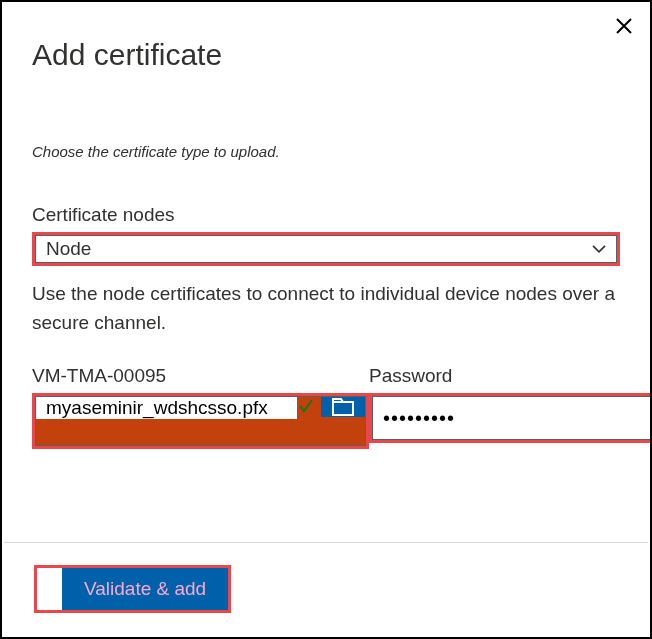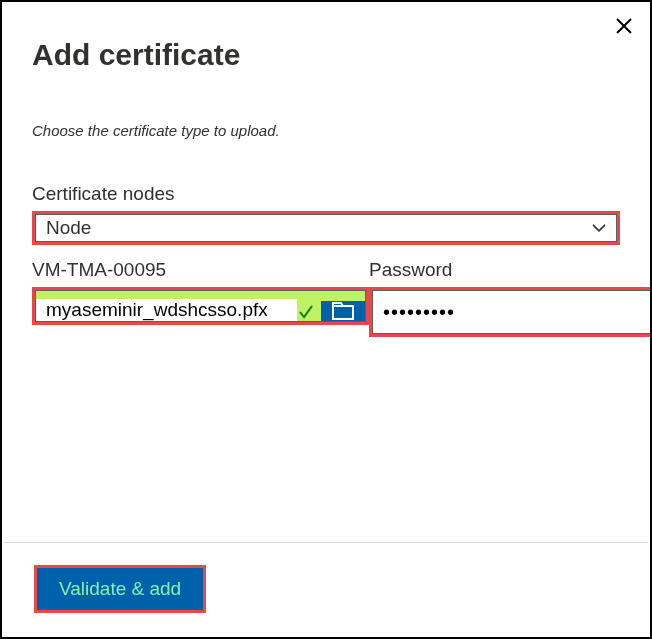--- a/index.html
+++ b/index.html
@@ -22,22 +22,22 @@
     line-height: 32px;
     text-align: center;
     cursor: pointer;
     background: none;
     border: none;
     color: #000;
     font-weight: 400;
   }
   .title {
     font-size: 30px;
-    font-weight: 700;
-    margin: 8px 0 50px 0;
+    font-weight: 400;
+    margin: 8px 0 71px 0;
   }
   .intro {
     font-size: 15px;
     margin-bottom: 44px;
     font-style: italic;
   }
   .label {
     font-size: 19px;
     margin-bottom: 6px;
   }
@@ -71,24 +71,24 @@
   .row2 {
     display: flex;
   }
   .col { flex: 1 1 0; }
   .col .label { margin-bottom: 6px; }
   .file-outer, .pwd-outer {
     border: 3px solid #e8474c;
   }
   .file-inner {
     display: flex;
-    align-items: flex-end;
+    align-items: flex-start;
     border: 1px solid #605e5c;
-    height: 32px;
-    background: #bef264;
+    height: 50px;
+    background: #c2410c;
   }
   .file-text {
     flex: 1;
     border: none;
     font-size: 19px;
     padding: 0 6px 0 10px;
     min-width: 0;
     font-family: inherit;
     outline: none;
   }
@@ -127,26 +127,27 @@
     left: 2px; right: 2px; bottom: 2px;
     border-top: 1px solid #d9d9d9;
     padding: 22px 30px;
   }
   .validate-outer {
     display: inline-block;
     border: 3px solid #e8474c;
   }
   .validate-btn {
     background: #0061ab;
-    color: #86efac;
+    color: #f9a8d4;
     font-size: 19px;
     border: none;
     padding: 10px 22px;
     font-family: inherit;
     cursor: pointer;
+    margin-left: 25px;
   }
 </style>
 </head>
 <body>
 
 <button class="close-btn">
   <svg width="16" height="16" viewBox="0 0 16 16">
       <path d="M1 1 L15 15 M15 1 L1 15" stroke="#000" stroke-width="2" fill="none"></path>
     </svg>
 </button>
@@ -161,20 +162,21 @@
     <div class="select-inner">
       <span>Node</span>
       <span class="chevron">
         <svg width="14" height="10" viewBox="0 0 14 10">
             <path d="M1 2 L7 8 L13 2" stroke="#323130" stroke-width="1.6" fill="none"></path>
           </svg>
       </span>
     </div>
   </div>
 
+  <div class="helper">Use the node certificates to connect to individual device nodes over a secure channel.</div>
 
   <div class="row2">
     <div class="col">
       <div class="label">VM-TMA-00095</div>
       <div class="file-outer">
         <div class="file-inner">
           <input class="file-text" type="text" readonly="" value="myaseminir_wdshcsso.pfx" style="">
           <span class="check">
             <svg width="18" height="18" viewBox="0 0 18 18">
                 <path d="M3 9 L7 14 L15 3" stroke="#107c10" stroke-width="2" fill="none"></path>

